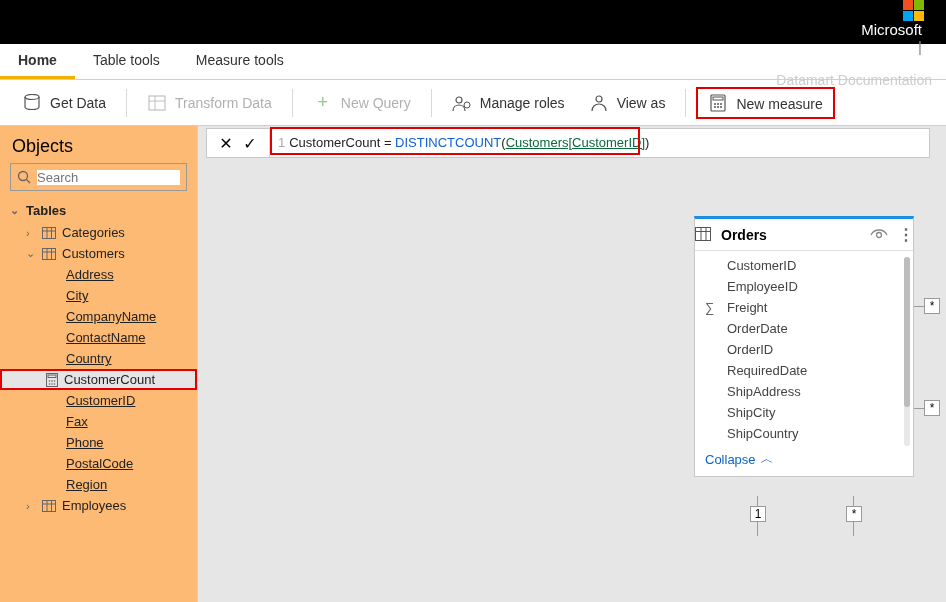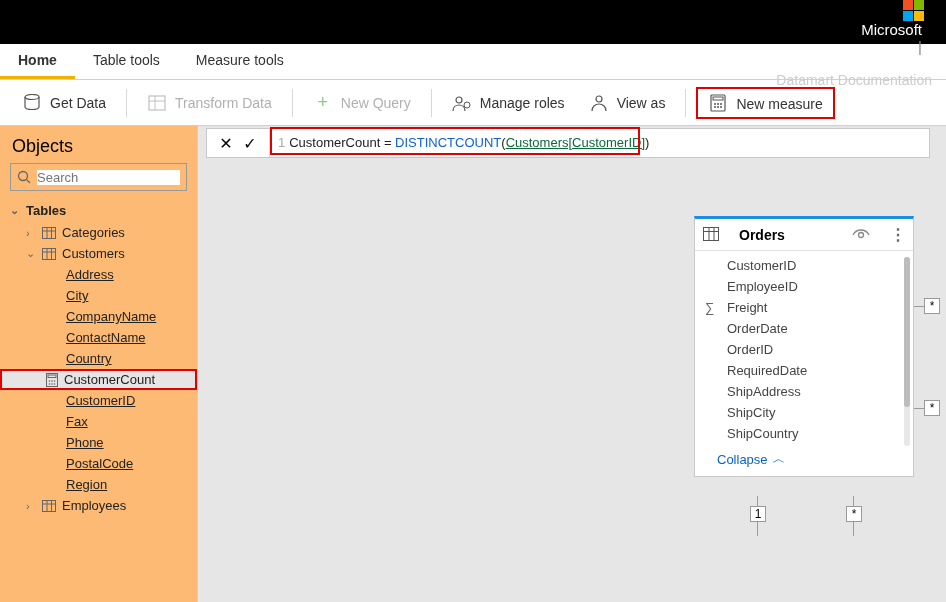--- a/index.html
+++ b/index.html
@@ -52,29 +52,29 @@
   .formula-actions { display:flex; align-items:center; gap:2px; padding:0 8px; border-right:1px solid #d8d8d8; height:100%; }
   .fx-btn { width:22px; height:22px; display:flex; align-items:center; justify-content:center; font-size:16px; cursor:pointer; }
   .formula-text { flex:1; padding:0 8px; font-family: Consolas, "Courier New", monospace; font-size:13px; color:#222; white-space:pre; }
   .formula-box-hl { border:2px solid #e00000; position:absolute; top:1px; left:72px; width:370px; height:28px; pointer-events:none; }
   .kw { color:#1060d6; }
   .tbl { color:#0a6a3a;text-decoration:underline; }
   .lineno { color:#aaa; margin-right:4px; }
 
   
   .orders-card { position:absolute; top:90px; right:32px; width:220px; background:#fff; border:1px solid #c8c8c8; border-top:3px solid #1a8fe3; }
-  .card-head { display:flex; align-items:center; gap:20px; padding:6px 8px; border-bottom:1px solid #e2e2e2; }
+  .card-head { display:flex; align-items:center; gap:10px; padding:6px 0; border-bottom:1px solid #e2e2e2; }
   .card-head .title { font-weight:700; font-size:14px; flex:1; }
   .card-head .ico { width:16px; height:16px; }
   .field-list { padding:4px 0 2px; font-size:13px; color:#444; position:relative; }
   .field-row { padding:3px 10px 3px 32px; position:relative; display:flex; align-items:center; }
   .field-row .sigma { position:absolute; left:10px; color:#666; font-size:13px; }
   .field-scroll { position:absolute; right:3px; top:6px; bottom:30px; width:6px; background:#e8e8e8; border-radius:3px; }
   .field-scroll-thumb { position:absolute; top:0; width:6px; height:150px; background:#bcbcbc; border-radius:3px; }
-  .collapse-row { padding:6px 10px; color:#0b62c4; font-size:13px; display:flex; align-items:center; gap:5px; cursor:pointer;margin-left:12px; }
+  .collapse-row { padding:6px 10px; color:#0b62c4; font-size:13px; display:flex; align-items:center; gap:5px; cursor:pointer; }
 
   .rel-line { position:absolute; background:#9b9b9b; }
   .rel-star { position:absolute; width:16px; height:16px; background:#fff; border:1px solid #999; font-size:12px; display:flex; align-items:center; justify-content:center; }
 
   svg { display:block; }
 </style>
 </head>
 <body>
 
 <div class="top-bar">

